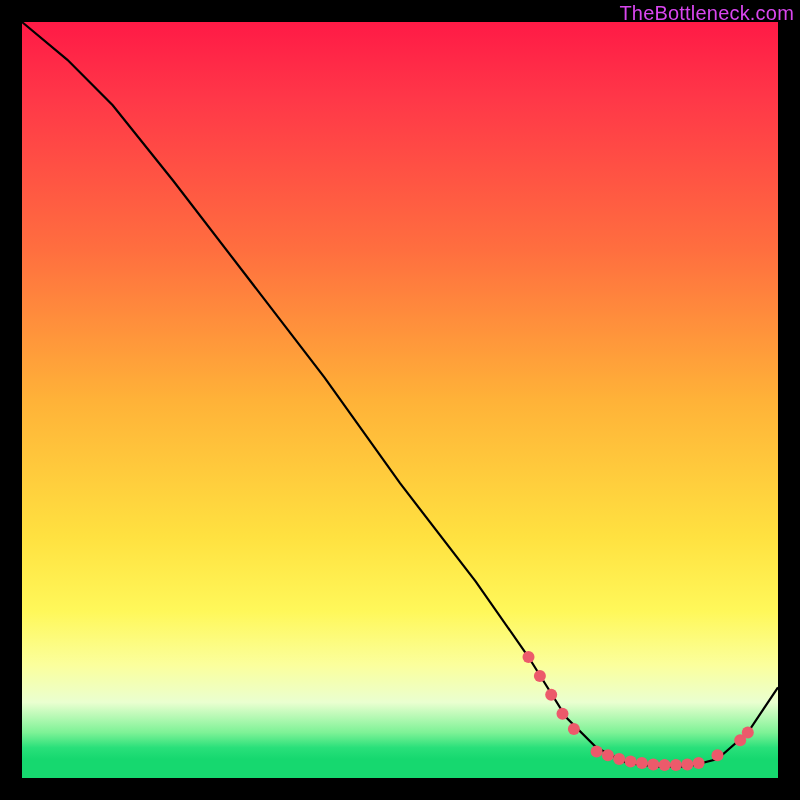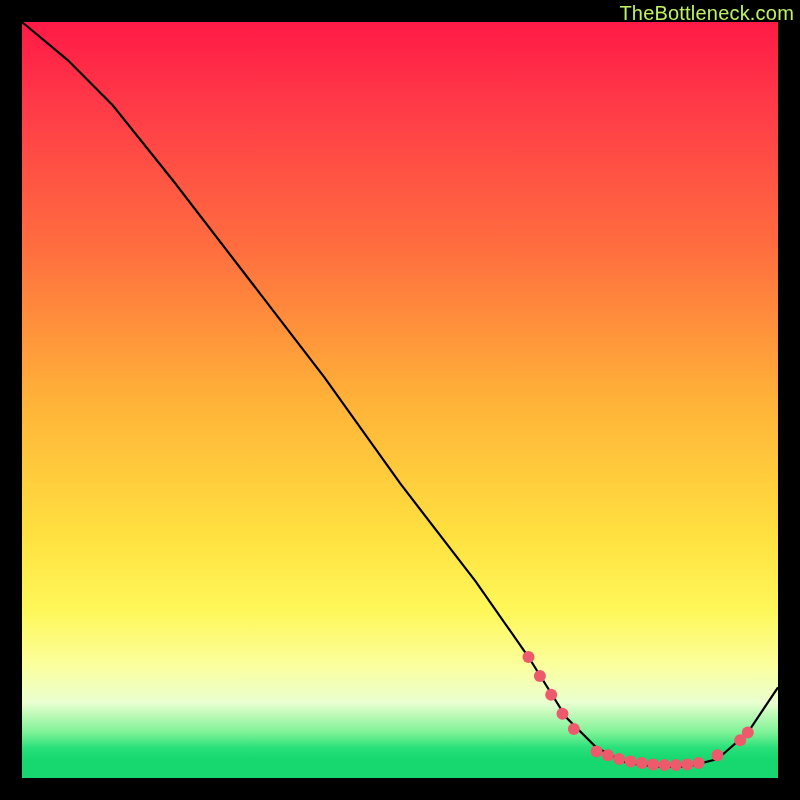--- a/index.html
+++ b/index.html
@@ -37,21 +37,21 @@
       #7df296 94%,
       #29e07a 96%,
       #16d86f 97.5%,
       #16d86f 100%
     );
   }
   .watermark {
     position: absolute;
     top: 2px;
     right: 6px;
-    color: #bef264;
+    color: #d946ef;
     font-size: 20px;
     font-weight: 500;
     letter-spacing: 0.2px;
     user-select: none;
   }
   svg.curve {
     position: absolute;
     left: 0;
     top: 0;
     width: 756px;

